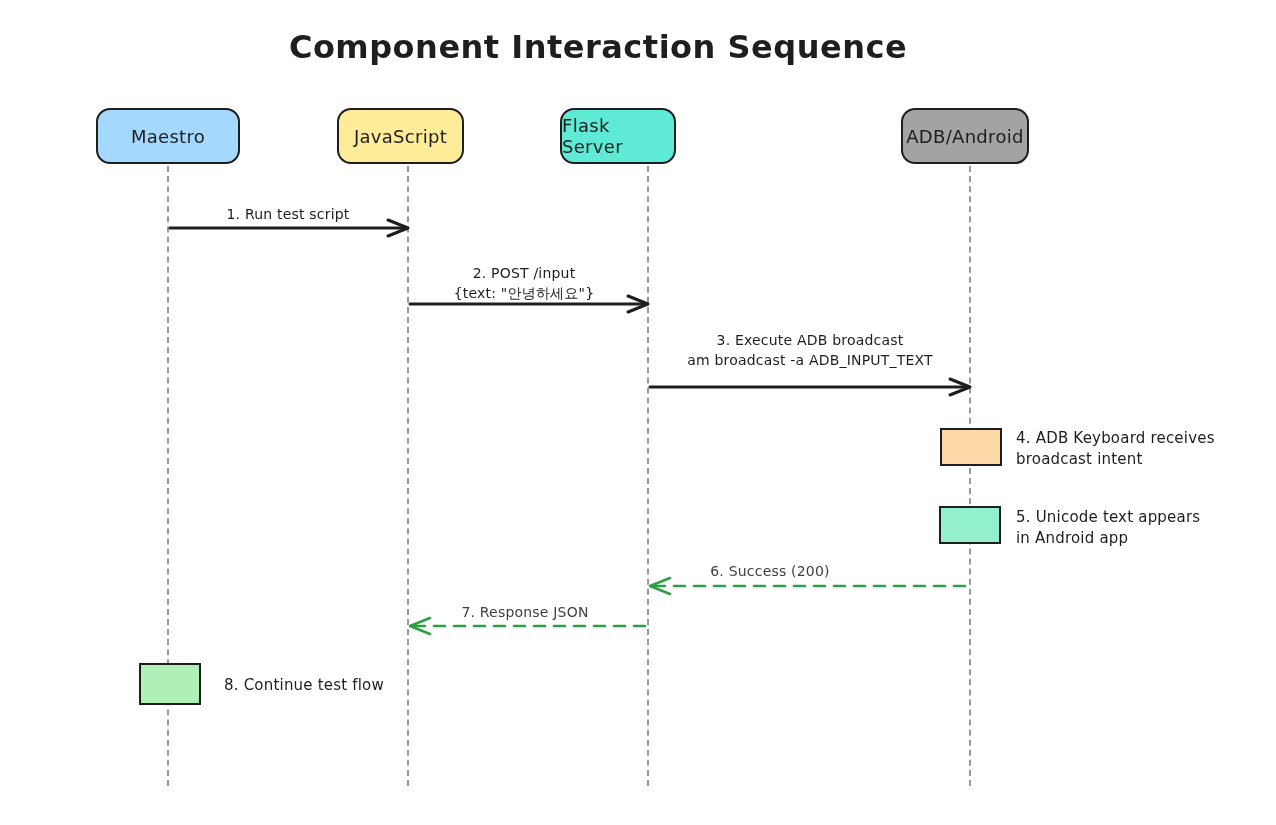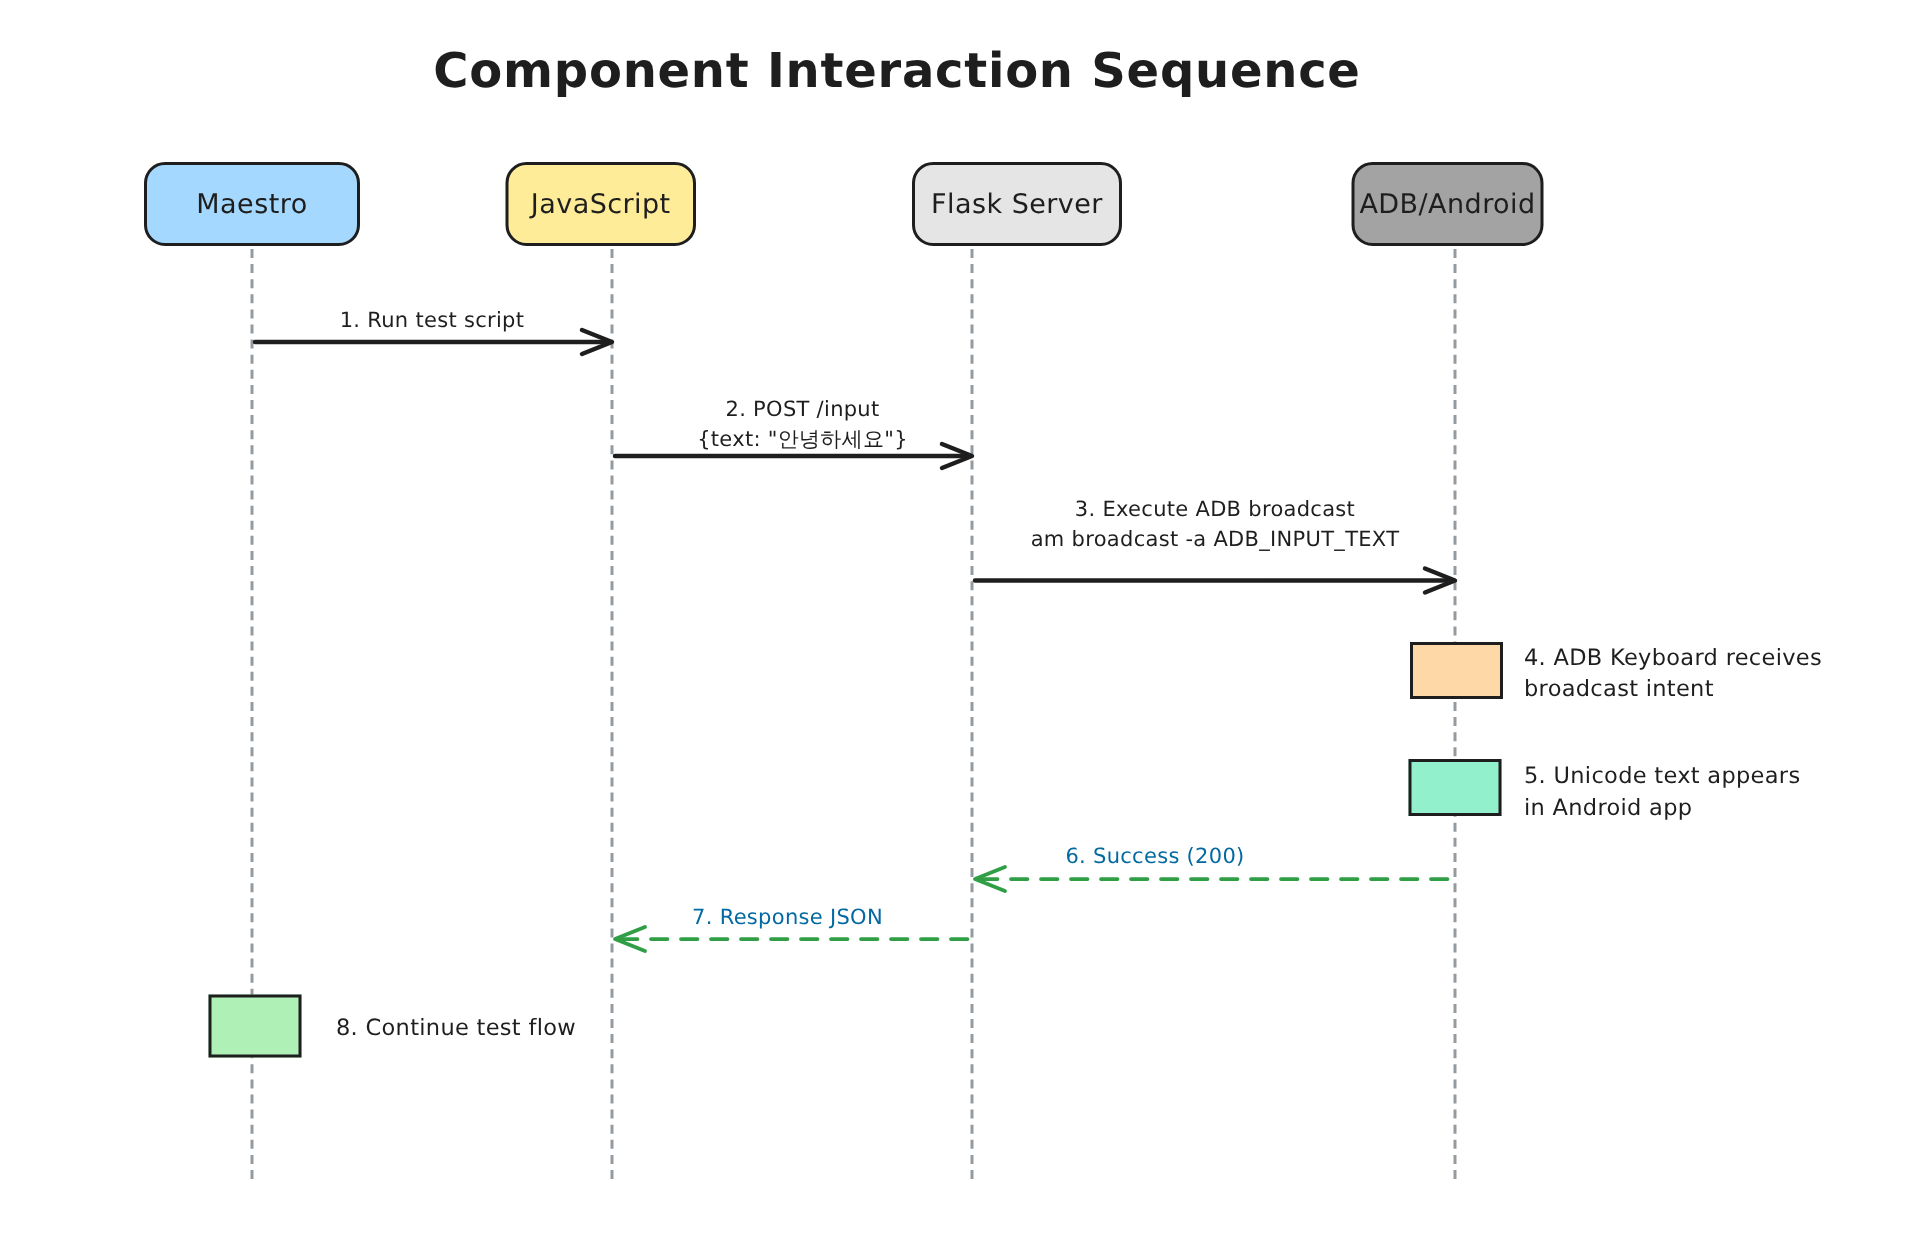--- a/index.html
+++ b/index.html
@@ -35,40 +35,40 @@
     box-sizing: border-box;
     display: flex;
     align-items: center;
     justify-content: center;
     font-size: 18px;
     letter-spacing: 0.3px;
     z-index: 3;
   }
   .p-maestro   { left: 96px;  width: 144px; background: #a5d8ff; }
   .p-js        { left: 337px; width: 127px; background: #ffec99; }
-  .p-flask     { left: 608px; width: 140px; background: #e5e5e5; }
+  .p-flask     { left: 560px; width: 116px; background: #5eead4; }
   .p-adb       { left: 901px; width: 128px; background: #a3a3a3; }
   .lifeline {
     position: absolute;
     top: 166px;
     height: 620px;
     width: 0;
     border-left: 2.5px dashed #939ba1;
     z-index: 1;
   }
   .msg-label {
     position: absolute;
     text-align: center;
     font-size: 14px;
     line-height: 20px;
     letter-spacing: 0.2px;
     z-index: 4;
     white-space: nowrap;
   }
-  .msg-label.green { color: #0369a1; }
+  .msg-label.green { color: #404040; }
   .arrow-svg { position: absolute; z-index: 4; }
   .note-box {
     position: absolute;
     border: 2.5px solid #1e1e1e;
     box-sizing: border-box;
     z-index: 3;
   }
   .nb-orange { background: #ffd8a8; }
   .nb-teal   { background: #93f0cd; }
   .nb-green  { background: #aef0b6; }
@@ -105,21 +105,21 @@
   <div class="lifeline" style="left:407px;"></div>
   <div class="lifeline" style="left:647px;"></div>
   <div class="lifeline" style="left:969px;"></div>
 
   <div class="msg-label" style="left:168px; top:204px; width:240px;">1. Run test script</div>
   <svg class="arrow-svg" style="left:168px; top:216px;" width="244" height="24">
     <line x1="2" y1="12" x2="236" y2="12" stroke="#1e1e1e" stroke-width="3" stroke-linecap="round"></line>
     <polyline points="220,4 240,12 220,20" fill="none" stroke="#1e1e1e" stroke-width="3" stroke-linecap="round" stroke-linejoin="round"></polyline>
   </svg>
 
-  <div class="msg-label" style="left:415px; top:263px; width:240px;">
+  <div class="msg-label" style="left:404px; top:263px; width:240px;">
     <div>2. POST /input</div>
     <div>{text: "안녕하세요"}</div>
   </div>
   <svg class="arrow-svg" style="left:408px; top:292px;" width="244" height="24">
     <line x1="2" y1="12" x2="236" y2="12" stroke="#1e1e1e" stroke-width="3" stroke-linecap="round"></line>
     <polyline points="220,4 240,12 220,20" fill="none" stroke="#1e1e1e" stroke-width="3" stroke-linecap="round" stroke-linejoin="round"></polyline>
   </svg>
 
   <div class="msg-label" style="left:640px; top:330px; width:340px;">
     <div>3. Execute ADB broadcast</div>

